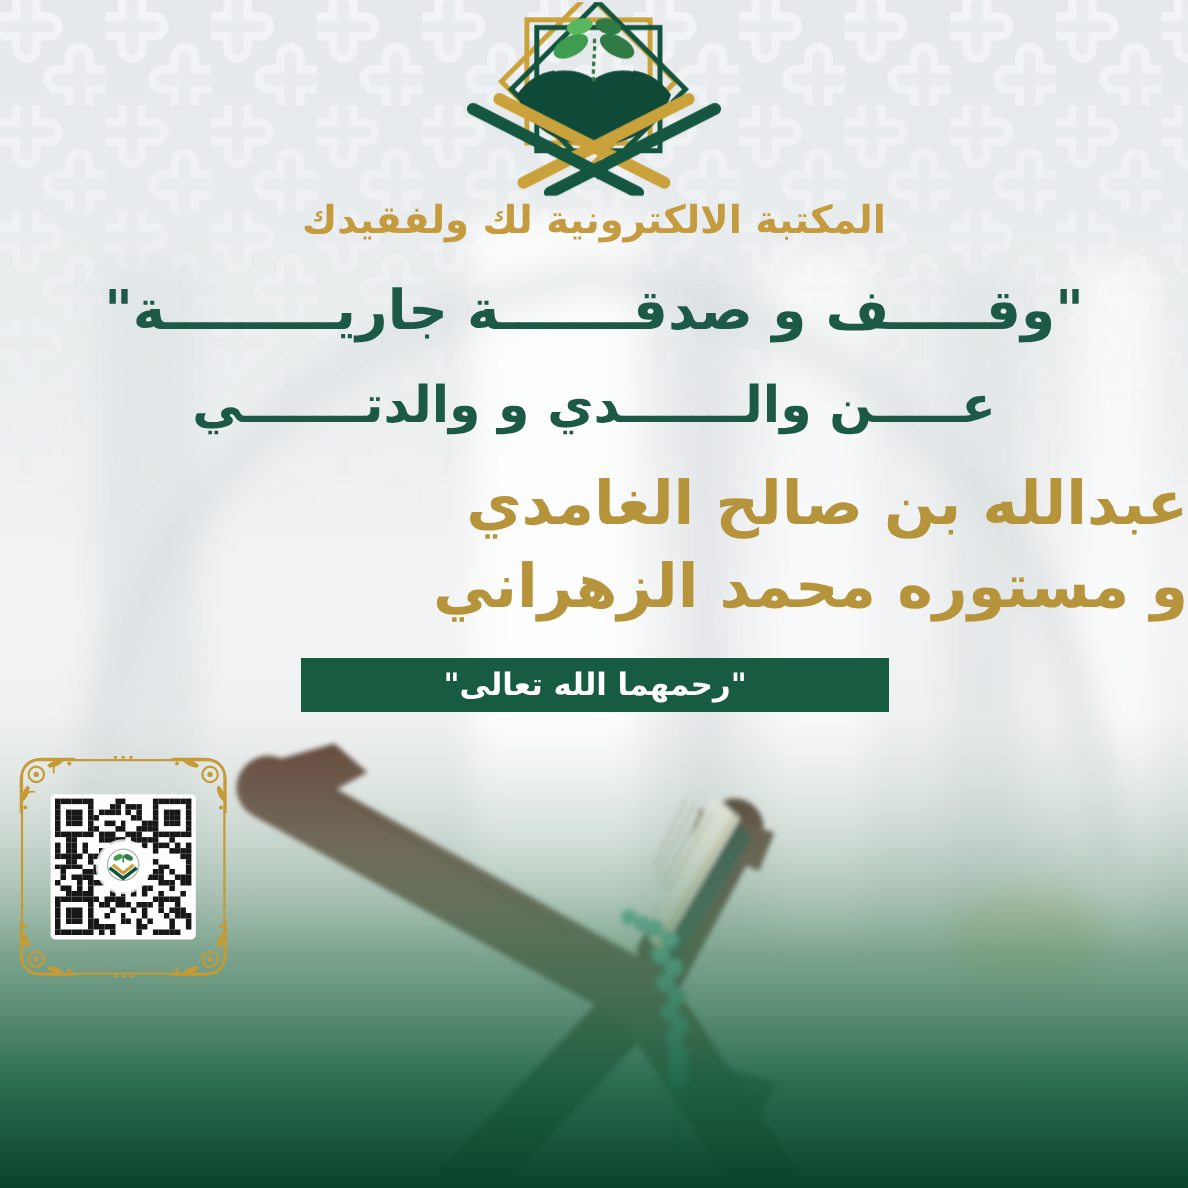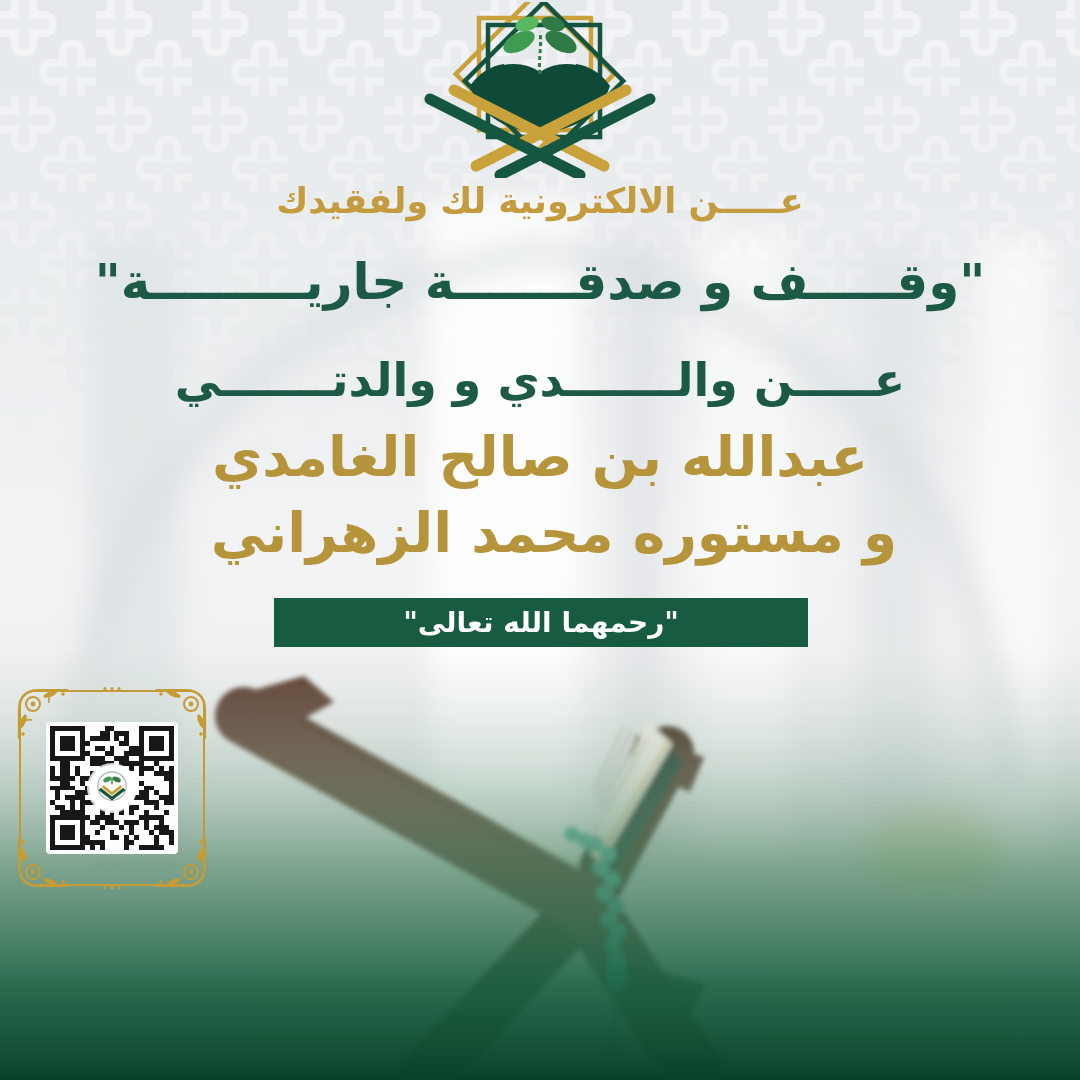--- a/index.html
+++ b/index.html
@@ -5,22 +5,22 @@
   html,body{margin:0;padding:0;background:#E9ECEE;}
   .poster{
     position:relative;width:1080px;height:1080px;overflow:hidden;
     font-family:"DejaVu Sans",sans-serif;background:#E9ECEE;
   }
   .bg{position:absolute;left:0;top:0;width:1080px;height:1080px;}
   .txt{position:absolute;left:0;right:0;text-align:center;white-space:nowrap;}
   .tagline{top:181px;font-size:35px;font-weight:bold;color:#C49B3E;}
   .ded{color:#1C5A47;font-weight:bold;}
   .ded1{top:253px;font-size:50px;}
-  .ded2{top:353px;font-size:46px;}
-  .name{color:#B6943B;font-weight:bold;}
+  .ded2{top:341px;font-size:46px;}
+  .name{color:#B6943B;font-weight:bold;text-align:right;}
   .name1{top:425px;font-size:55px;}
   .name2{top:501px;font-size:55px;padding-left:28px;}
   .banner{
     position:absolute;left:274px;top:598px;width:534px;height:49px;
     background:#175B41;display:flex;align-items:center;justify-content:center;
   }
   .banner span{color:#FFFFFF;font-size:28px;font-weight:bold;}
   .logo{position:absolute;left:420px;top:2px;width:240px;height:176px;}
   
   .qr-frame{position:absolute;left:12px;top:683px;width:200px;height:210px;}
@@ -187,21 +187,21 @@
     </g>
 
     <g stroke-linecap="round">
       <path d="M34,88 L184,164" stroke="#C9A23C" stroke-width="11" fill="none"></path>
       <path d="M206,88 L56,164" stroke="#C9A23C" stroke-width="11" fill="none"></path>
       <path d="M10,97 L160,173" stroke="#155641" stroke-width="11" fill="none"></path>
       <path d="M230,97 L80,173" stroke="#155641" stroke-width="11" fill="none"></path>
     </g>
   </svg>
 
-  <div class="txt tagline" dir="rtl">عـــــن الالكترونية لك ولفقيدك</div>
+  <div class="txt tagline" dir="rtl">المكتبة الالكترونية لك ولفقيدك</div>
   <div class="txt ded ded1" dir="rtl">"وقـــــف و صدقـــــــة جاريـــــــــة"</div>
   <div class="txt ded ded2" dir="rtl">عـــــن والـــــــدي و والدتـــــــي</div>
   <div class="txt name name1" dir="rtl">عبدالله بن صالح الغامدي</div>
   <div class="txt name name2" dir="rtl">و مستوره محمد الزهراني</div>
 
   <div class="banner">
     <span dir="rtl">"رحمهما الله تعالى"</span>
   </div>
 
   <div class="qr-frame">

